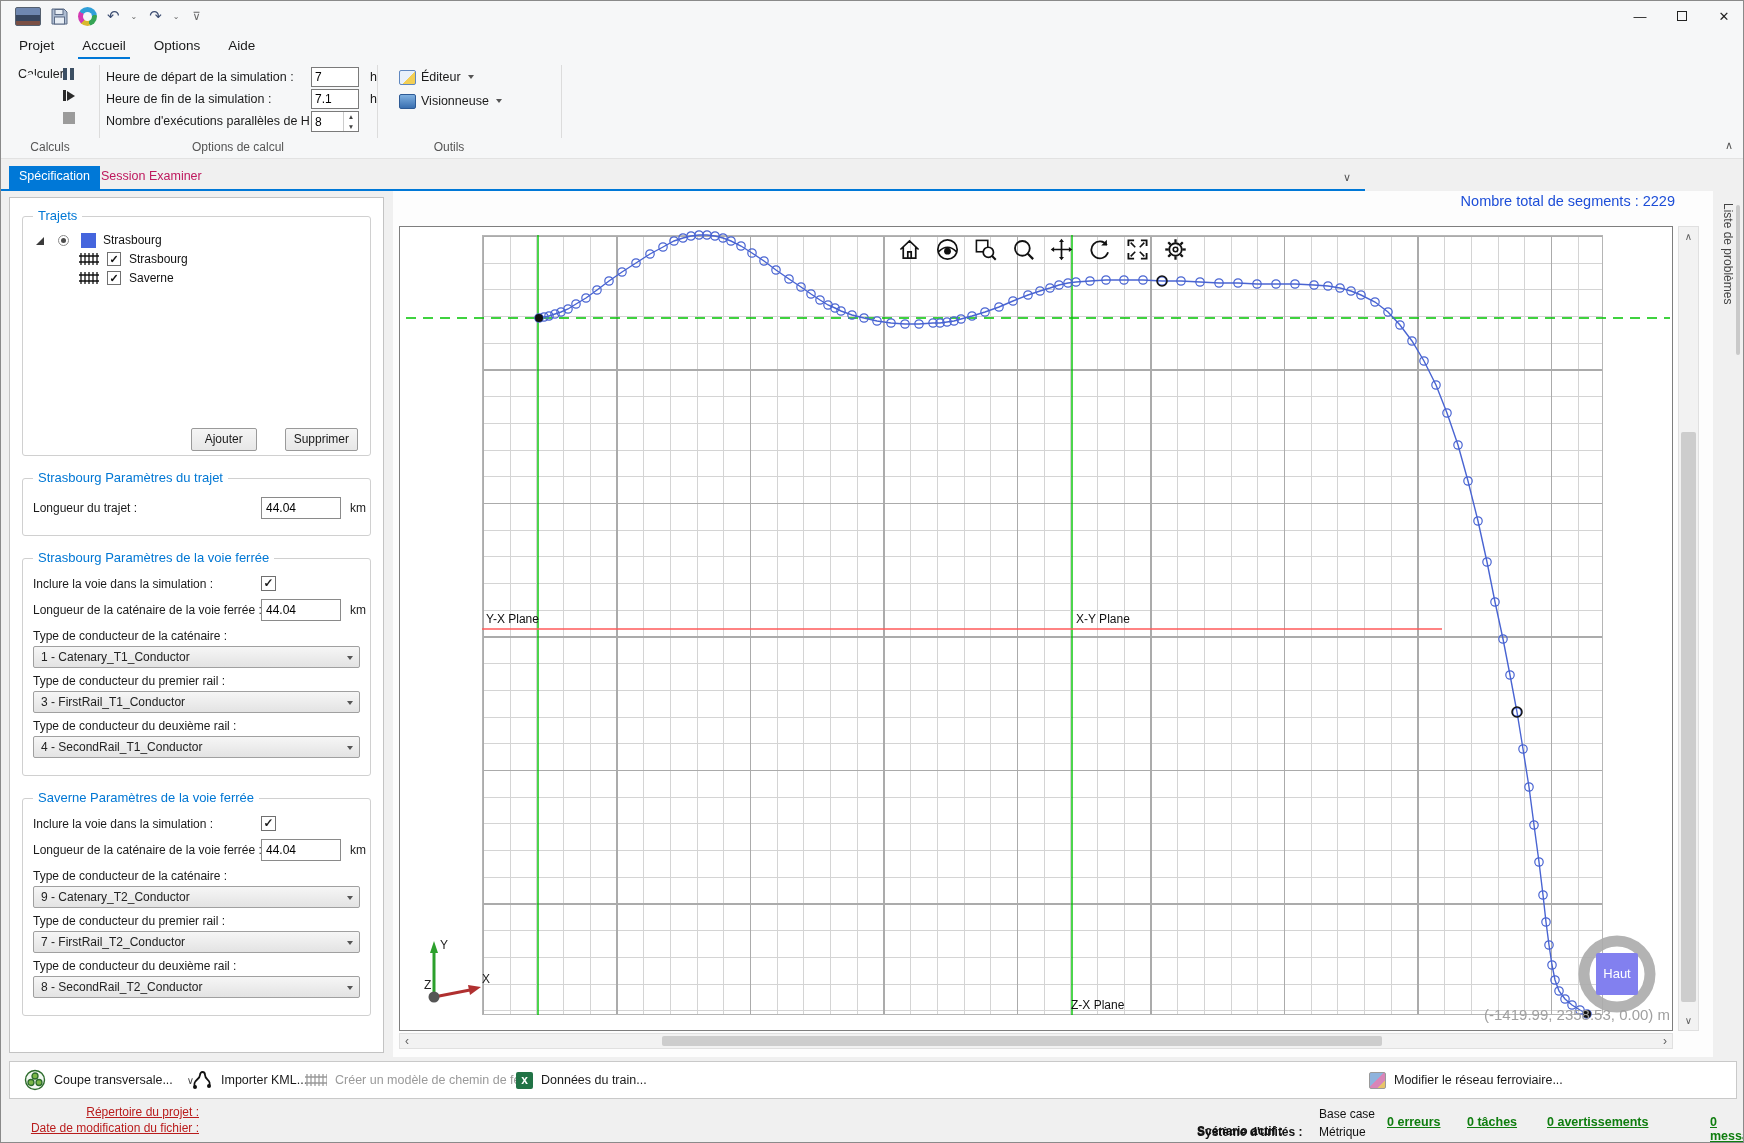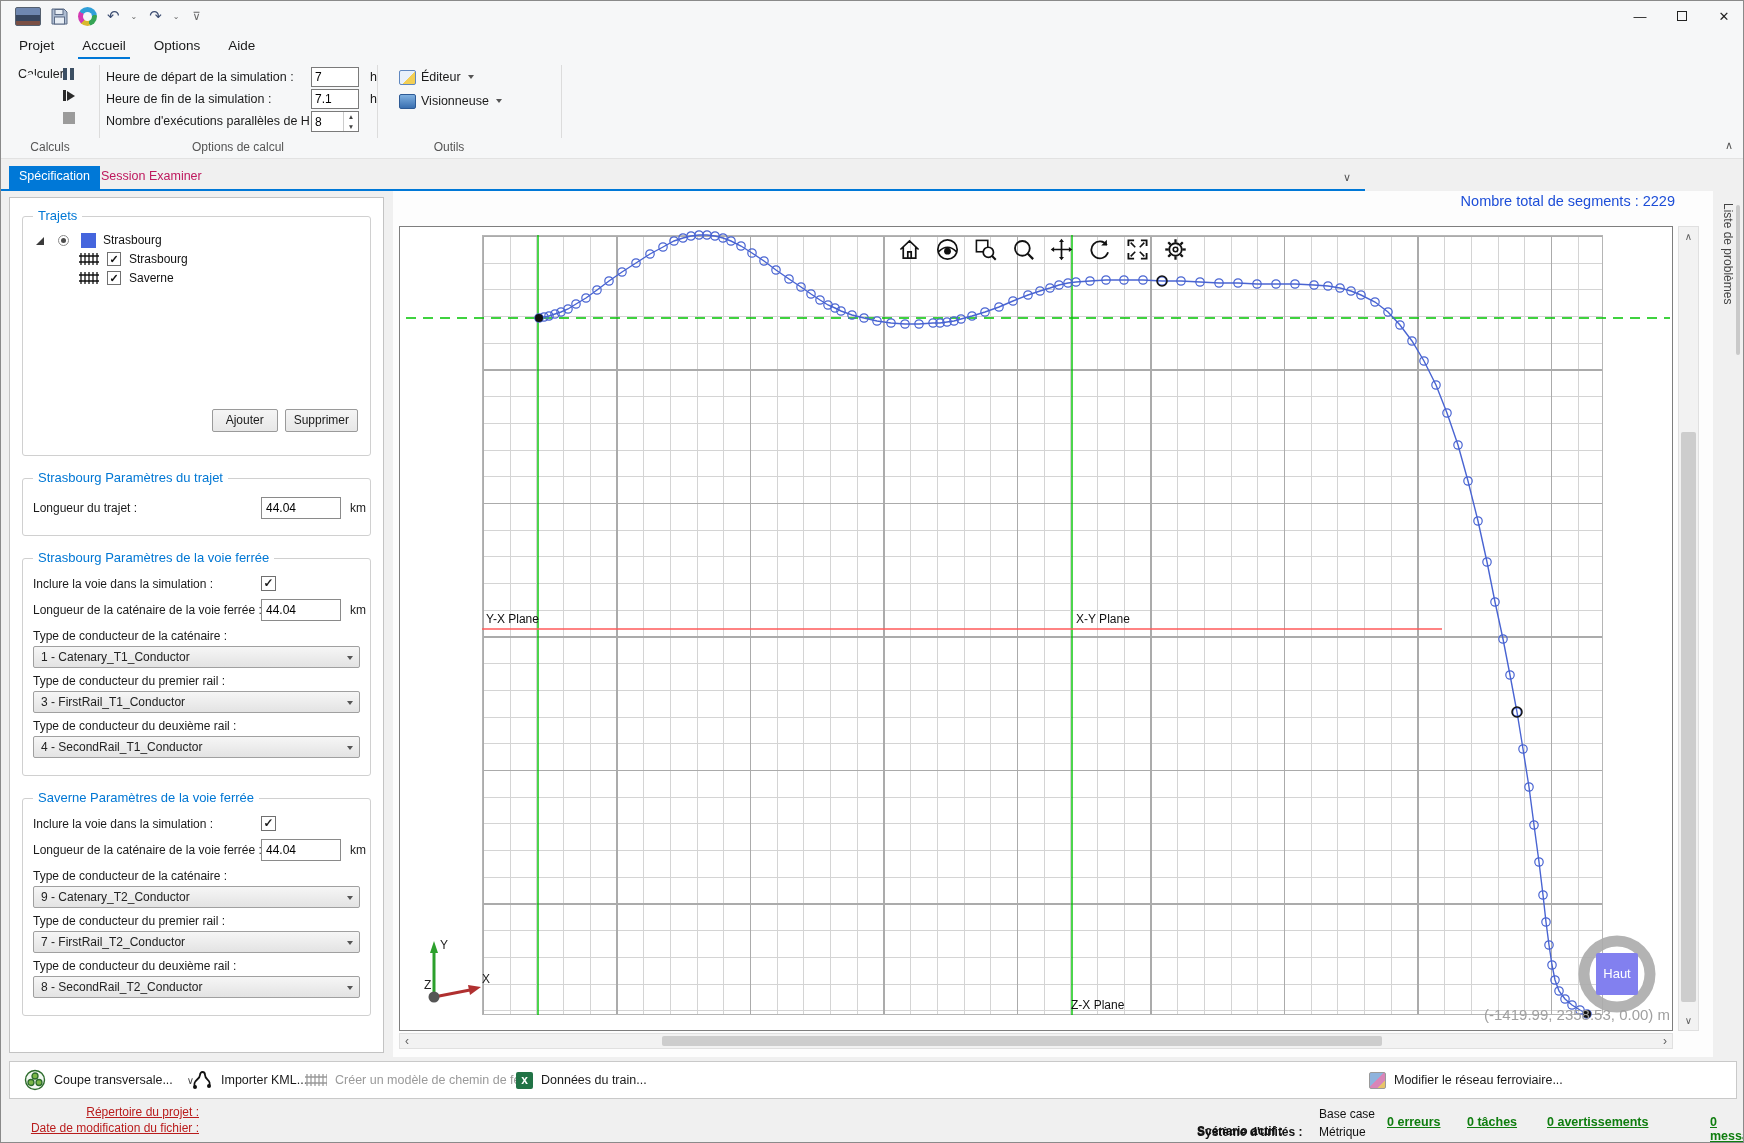--- a/index.html
+++ b/index.html
@@ -79,21 +79,21 @@
   
   .trow { position:relative; height:19px; font-size:12px; color:#111; }
   .texp { position:absolute; left:13px; top:6px; width:0; height:0; border-left:8px solid transparent; border-bottom:8px solid #3b3b3b; }
   .tradio { position:absolute; left:35px; top:4px; width:11px; height:11px; border:1px solid #8a8a8a; border-radius:50%; }
   .tradio::after { content:""; position:absolute; left:2px; top:2px; width:5px; height:5px; border-radius:50%; background:#4c4c4c; }
   .tswatch { position:absolute; left:58px; top:2px; width:15px; height:15px; background:#4565dd; }
   .tsel { position:absolute; left:54px; top:0; width:105px; height:19px; background:#dcdcdc; z-index:-1; }
   .tlabel { position:absolute; top:2px; }
   .track-ico { position:absolute; top:3px; }
   .tcheck { position:absolute; top:2px; width:14px; height:14px; border:1px solid #707070; background:#fff; font-size:11px; line-height:12px; text-align:center; font-weight:bold; color:#111; }
-  .btnrow { position:absolute; right:12px; bottom:23px; display:flex; gap:7px;margin-left:6px; }
+  .btnrow { position:absolute; right:12px; bottom:4px; display:flex; gap:28px;margin-left:6px; }
   .wbtn { min-width:66px; height:23px; background:linear-gradient(#f5f5f5,#e7e7e7); border:1px solid #9a9a9a; border-radius:2px; font-size:12px; color:#1a1a1a; text-align:center; line-height:21px; padding:0 8px; }
 
   
   #right-region { position:absolute; left:392px; top:190px; width:1320px; height:866px; background:#fdfdfd; }
   #segments-label { position:absolute; right:38px; top:2px; font-size:14.5px; color:#1d4ed8; }
   #plot { position:absolute; left:6px; top:35px; width:1274px; height:805px; background:#fff; border:1px solid #7e7e7e; }
   #plot-grid { position:absolute; left:82px; top:8px; width:1121px; height:780px;
      background:
        repeating-linear-gradient(to right, #ababab 0 1px, transparent 1px 133.5px),
        repeating-linear-gradient(to bottom, #ababab 0 1px, transparent 1px 133.5px),

